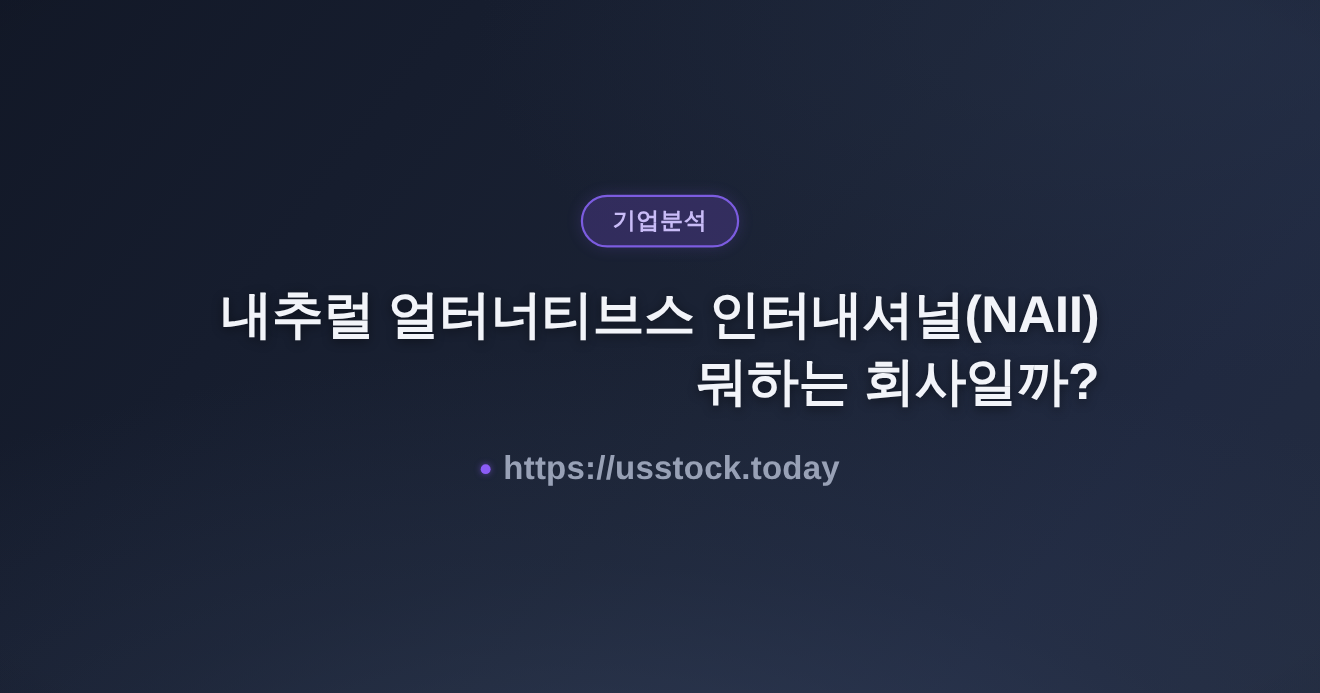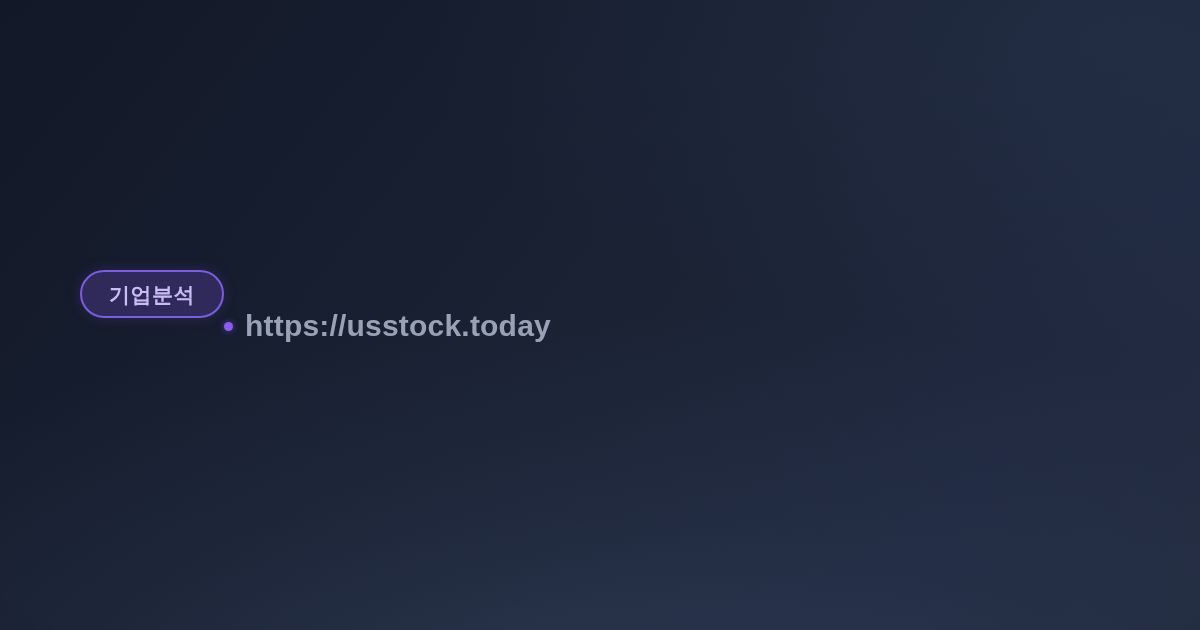--- a/index.html
+++ b/index.html
@@ -32,21 +32,21 @@
     pointer-events: none;
     background:
       radial-gradient(120% 130% at 50% 50%, rgba(0,0,0,0) 52%, rgba(8,11,19,0.38) 100%);
   }
 
   .content {
     position: relative;
     z-index: 2;
     width: 1040px;
     display: flex;
-    flex-direction: row;
+    flex-direction: column;
     align-items: center;
     text-align: right;
     margin-top: -12px;
   }
 
   
   .badge {
     display: inline-flex;
     align-items: center;
     justify-content: center;
@@ -109,20 +109,24 @@
 <body>
 
 <div id="og-card">
 
   <div class="content">
 
     <div class="badge">
       <span>기업분석</span>
     </div>
 
+    <h1 class="title">
+      <span class="line">내추럴 얼터너티브스 인터내셔널(NAII)</span>
+      <span class="line">뭐하는 회사일까?</span>
+    </h1>
 
     <div class="url-row">
       <span class="url-dot"></span>
       <span class="url-text">https://usstock.today</span>
     </div>
 
   </div>
 </div>
 
 </body></html>

